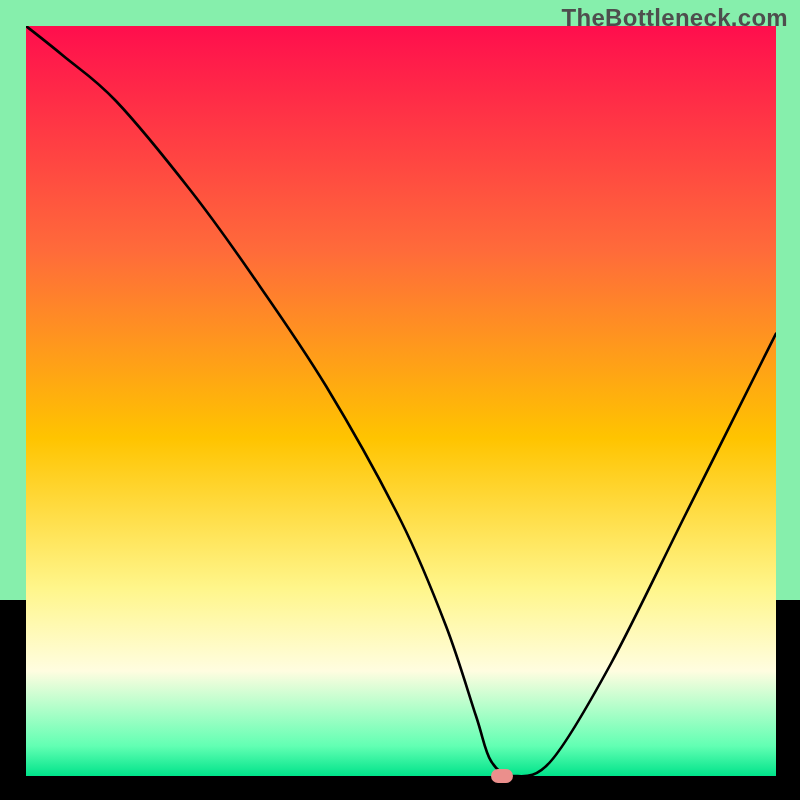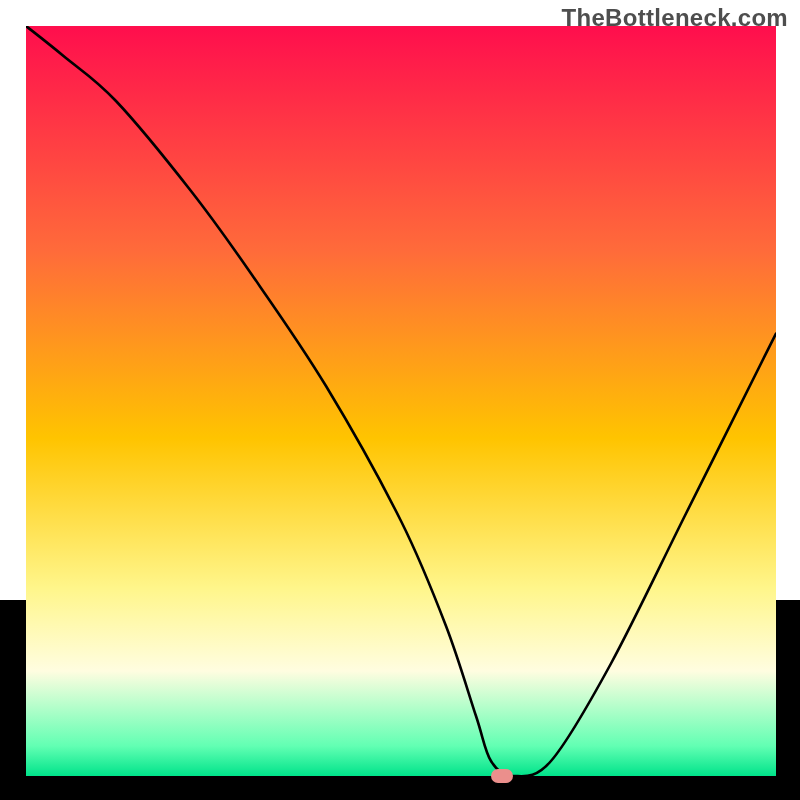--- a/index.html
+++ b/index.html
@@ -8,21 +8,21 @@
     width: 800px;
     height: 800px;
     background: #000;
     overflow: hidden;
     font-family: Arial, Helvetica, sans-serif;
   }
   .frame {
     position: relative;
     width: 800px;
     height: 600px;
-    background: #ffffff;
+    background: #86efac;
   }
   .watermark {
     position: absolute;
     top: 4px;
     right: 12px;
     color: #4e4e4e;
     font-size: 24px;
     font-weight: 600;
     letter-spacing: 0.3px;
     z-index: 20;

